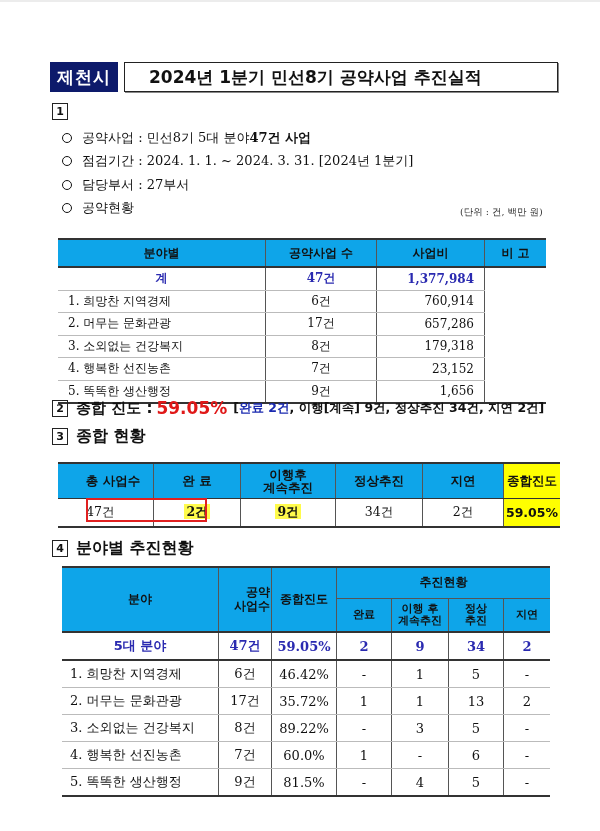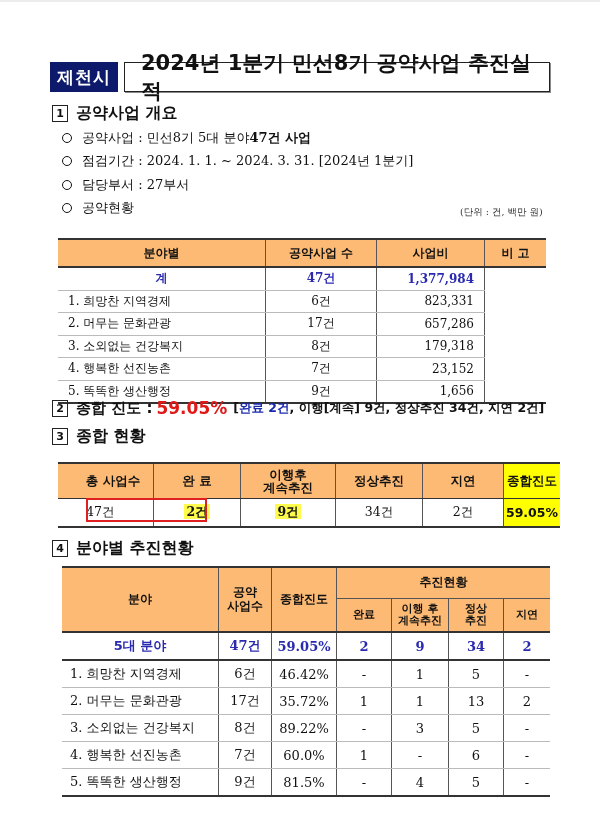--- a/index.html
+++ b/index.html
@@ -1,34 +1,34 @@
 <!DOCTYPE html>
 <html><head>
 <meta charset="utf-8">
 <style>
   html, body { margin:0; padding:0; background:#ffffff; }
   body { width:600px; height:831px; position:relative; overflow:hidden; font-family:"DejaVu Sans", sans-serif; color:#111; }
   .topline { position:absolute; left:0; top:0; width:600px; height:2px; background:#ececec; }
 
   .title-row { position:absolute; left:50px; top:62px; display:flex; align-items:stretch; height:30px; }
   .city-badge { background:#0d1a6b; color:#fff; font-weight:bold; font-size:17px; padding:4px 7px; display:flex; align-items:center; letter-spacing:1px; }
-  .title-box { margin-left:6px; width:408px; border:1.5px solid #222; box-shadow:1px 1px 0 #888; display:flex; align-items:center; padding-left:16px; font-weight:bold; font-size:21px; }
+  .title-box { margin-left:6px; width:408px; border:1.5px solid #222; box-shadow:1px 1px 0 #888; display:flex; align-items:center; padding-left:24px; font-weight:bold; font-size:17px; }
 
   .sec-head { position:absolute; left:52px; font-weight:bold; font-size:16px; display:flex; align-items:center; }
   .numbox { display:inline-flex; align-items:center; justify-content:center; width:14px; height:15px; border:1.3px solid #222; font-size:11px; margin-right:8px; font-weight:bold; line-height:1; }
 
   .bullets { position:absolute; left:62px; top:126px; font-family:"DejaVu Serif", serif; font-size:13px; }
   .bullet { height:23.5px; display:flex; align-items:center; }
   .bullet .circ { display:inline-block; width:8px; height:8px; border:1.6px solid #111; border-radius:50%; margin-right:10px; }
   .bold { font-weight:bold; }
 
   .unit-note { position:absolute; font-family:"DejaVu Serif", serif; font-size:9.5px; color:#333; }
 
   table { border-collapse:collapse; position:absolute; }
-  th { background:#fdba74; font-weight:bold; font-size:12px; }
+  th { background:#0ea5e9; font-weight:bold; font-size:12px; }
   td { font-family:"DejaVu Serif", serif; font-size:12px; }
 
   
   #t1 { left:58px; top:238px; width:488px; }
   #t1 th { height:24px; border-top:2px solid #333; border-bottom:2px solid #333; border-right:1px solid #555; }
   #t1 th:last-child { border-right:none; }
   #t1 td { height:21.5px; border-bottom:1px solid #bbb; border-right:1px solid #555; padding:0 10px; }
   #t1 tr:last-child td { border-bottom:2px solid #333; }
   #t1 td.remark { border-right:none; border-bottom:2px solid #333; }
   #t1 .total td { color:#2a2ab0; font-weight:bold; }
@@ -68,21 +68,20 @@
 
 <div class="topline"></div>
 
 <div class="title-row">
   <div class="city-badge">제천시</div>
   <div class="title-box">2024년 1분기 민선8기 공약사업 추진실적</div>
 </div>
 
 <div class="sec-head" style="top:103px;">
   <span class="numbox">1</span>
-  <span>공약사업 개요</span>
 </div>
 
 <div class="bullets">
   <div class="bullet">
     <span class="circ"></span>
     <span>공약사업 : 민선8기 5대 분야 </span>
     <span class="bold">47건 사업</span>
   </div>
   <div class="bullet">
     <span class="circ"></span>
@@ -110,21 +109,21 @@
   </tr>
   <tr class="total">
     <td class="c" style="font-family:'DejaVu Sans',sans-serif;">계</td>
     <td class="c">47건</td>
     <td class="r">1,377,984</td>
     <td class="remark" rowspan="6"></td>
   </tr>
   <tr>
     <td>1. 희망찬 지역경제</td>
     <td class="c">6건</td>
-    <td class="r">823,331</td>
+    <td class="r">760,914</td>
   </tr>
   <tr>
     <td>2. 머무는 문화관광</td>
     <td class="c">17건</td>
     <td class="r">657,286</td>
   </tr>
   <tr>
     <td>3. 소외없는 건강복지</td>
     <td class="c">8건</td>
     <td class="r">179,318</td>
@@ -182,21 +181,21 @@
 
 <div class="sec-head" style="top:538px;">
   <span class="numbox">4</span>
   <span>분야별 추진현황</span>
 </div>
 
 <table id="t3">
   <tbody>
       <tr class="h1">
     <th class="rowspan" rowspan="2" style="width:154px;">분야</th>
-    <th class="rowspan" rowspan="2" style="width:50px; white-space:pre-line;">공약
+    <th class="rowspan" rowspan="2" style="width:50px; white-space:pre-line;text-align:right;">공약
 사업수</th>
     <th class="rowspan" rowspan="2" style="width:62px;">종합진도</th>
     <th colspan="4" style="border-right:none;">추진현황</th>
   </tr>
   <tr class="h2">
     <th style="width:52px;">완료</th>
     <th style="width:54px; white-space:pre-line;">이행 후
 계속추진</th>
     <th style="width:52px; white-space:pre-line;">정상
 추진</th>

